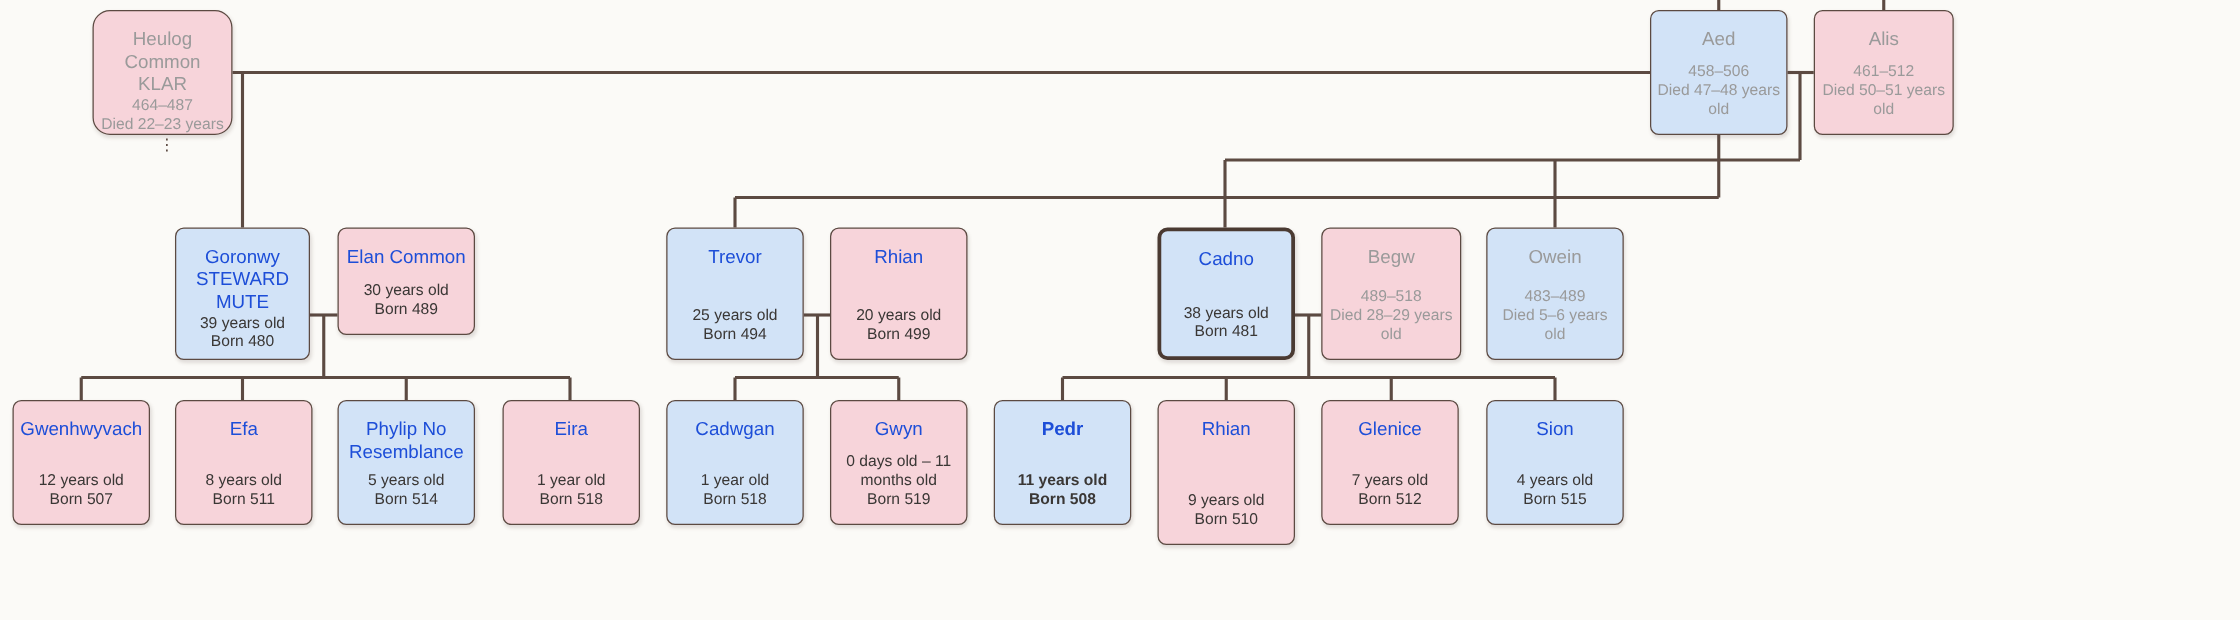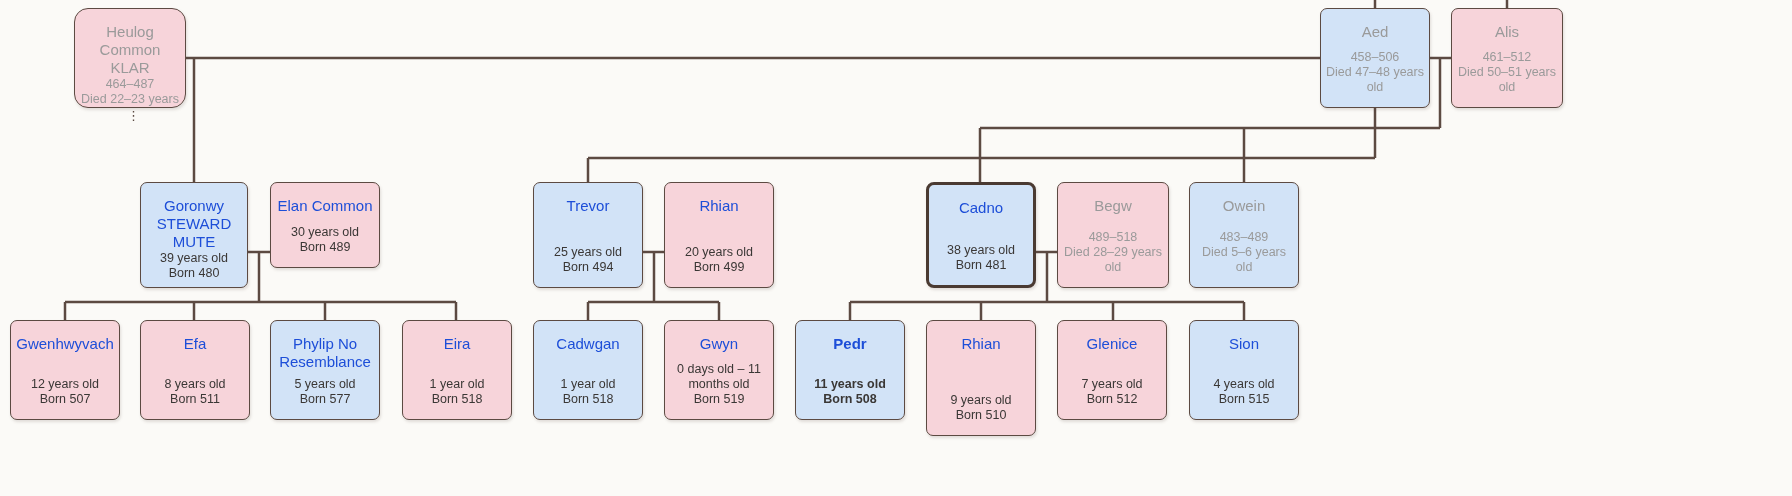--- a/index.html
+++ b/index.html
@@ -172,21 +172,21 @@
     </div>
     <div class="node female" style="left: 140px; top: 320px; width: 110px; height: 100px;">
       <div class="nm">Efa</div>
       <div class="dt">8 years old
 Born 511</div>
     </div>
     <div class="node male" style="left: 270px; top: 320px; width: 110px; height: 100px;">
       <div class="nm">Phylip No
 Resemblance</div>
       <div class="dt">5 years old
-Born 577</div>
+Born 514</div>
     </div>
     <div class="node female" style="left: 402px; top: 320px; width: 110px; height: 100px;">
       <div class="nm">Eira</div>
       <div class="dt">1 year old
 Born 518</div>
     </div>
     <div class="node male" style="left: 533px; top: 320px; width: 110px; height: 100px;">
       <div class="nm">Cadwgan</div>
       <div class="dt">1 year old
 Born 518</div>

